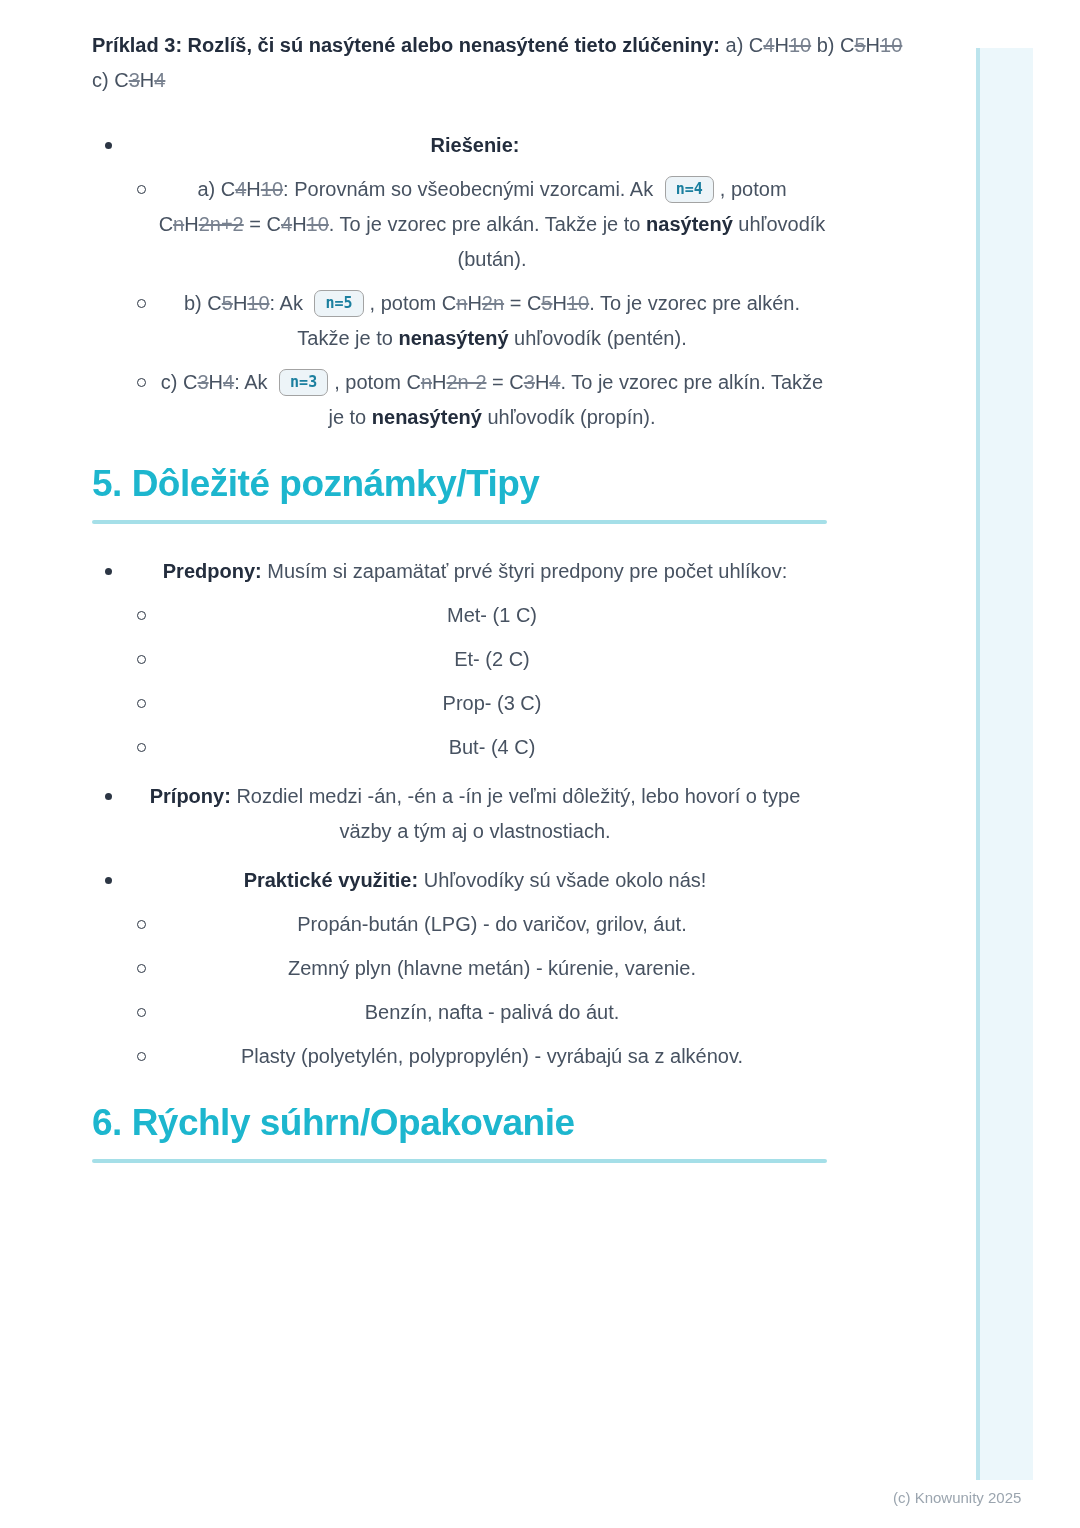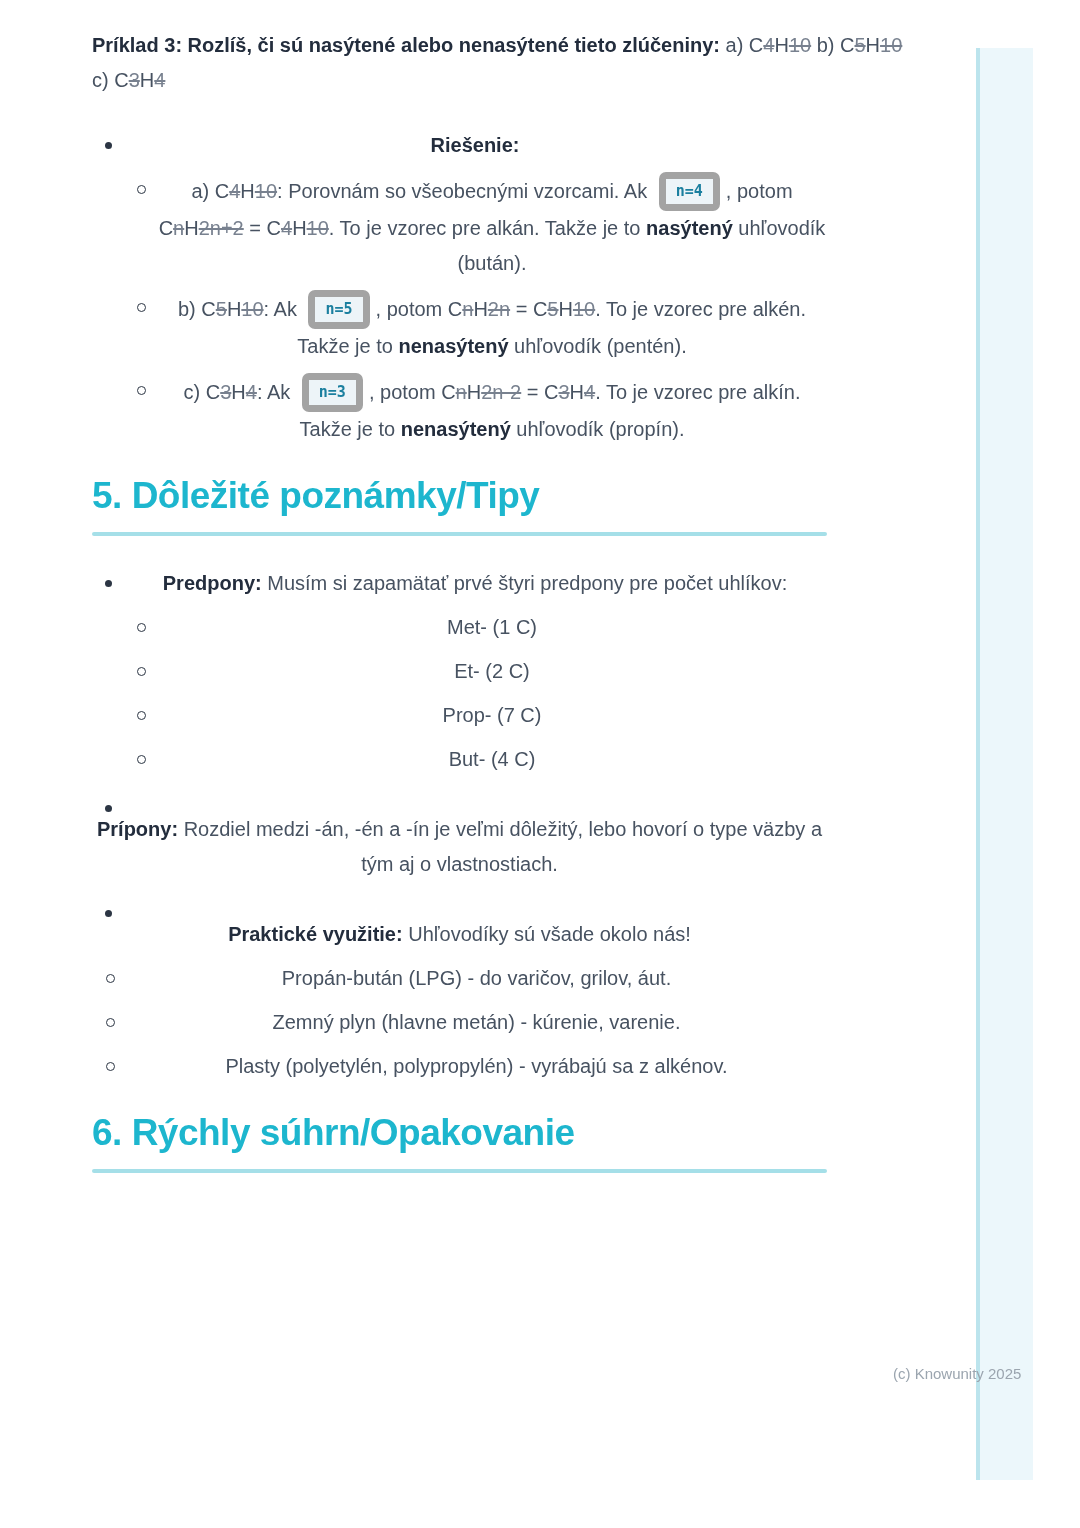--- a/index.html
+++ b/index.html
@@ -23,26 +23,26 @@
   .intro{margin:0;width:830px;}
   .b{font-weight:700;color:var(--bold-text,#232d3d);}
   .i{font-style:italic;}
   .strike{color:var(--strike-text,#78818f);text-decoration:line-through;}
   .badge{
     display:inline-block;
     font-family:"DejaVu Sans Mono",monospace;
     font-weight:700;font-size:15px;line-height:21px;
     color:var(--badge-text,#1b7f9f);
     background:var(--badge-bg,#edf4f8);
-    border:7px solid #a3a3a3;border-radius:7px;
+    border:1px solid #a3a3a3;border-radius:7px;
     padding:2px 10px;margin:0 6px;vertical-align:2px;
   }
   
   .l1{display:flex;margin-top:30px;}
-  .l1.tight{margin-top:14px;flex-direction:column;}
+  .l1.tight{margin-top:14px;}
   .l1-body{flex:1;min-width:0;text-align:center;}
   .dot{
     flex:none;width:7px;height:7px;border-radius:50%;
     background:#2c3644;margin:14px 11px 0 13px;
   }
   .circ{
     flex:none;width:7px;height:7px;border-radius:50%;
     border:1.5px solid #2c3644;background:transparent;
     margin:13px 11px 0 14px;
   }
@@ -63,21 +63,21 @@
     background:var(--callout-bg,#e9f3f8);
     border-left:6px solid var(--callout-border,#1a8fa8);
     border-radius:6px;
     padding:17px 30px 17px 33px;
   }
   .callout p{
     margin:0;line-height:36px;text-align:justify;
     color:var(--callout-text,#2e3c55);
   }
   .footer{
-    position:absolute;left:893px;top:1364px;z-index:2;
+    position:absolute;left:893px;top:1488px;z-index:2;
     font-size:15px;line-height:20px;color:var(--footer-text,#9ba5af);
     white-space:nowrap;
   }
 </style>
 </head>
 <body>
 
 <div class="side-strip"></div>
 
 <div class="content">
@@ -114,21 +114,21 @@
       <div class="l2">
         <span class="circ"></span>
         <p class="m0 item-text">Met- (1 C)</p>
       </div>
       <div class="l2">
         <span class="circ"></span>
         <p class="m0 item-text">Et- (2 C)</p>
       </div>
       <div class="l2">
         <span class="circ"></span>
-        <p class="m0 item-text">Prop- (7 C)</p>
+        <p class="m0 item-text">Prop- (3 C)</p>
       </div>
       <div class="l2">
         <span class="circ"></span>
         <p class="m0 item-text">But- (4 C)</p>
       </div>
     </div>
   </div>
 
   <div class="l1 tight">
     <span class="dot"></span>
@@ -144,20 +144,24 @@
       <div class="l2">
         <span class="circ"></span>
         <p class="m0 item-text">Propán-bután (LPG) - do varičov, grilov, áut.</p>
       </div>
       <div class="l2">
         <span class="circ"></span>
         <p class="m0 item-text">Zemný plyn (hlavne metán) - kúrenie, varenie.</p>
       </div>
       <div class="l2">
         <span class="circ"></span>
+        <p class="m0 item-text">Benzín, nafta - palivá do áut.</p>
+      </div>
+      <div class="l2">
+        <span class="circ"></span>
         <p class="m0 item-text">Plasty (polyetylén, polypropylén) - vyrábajú sa z alkénov.</p>
       </div>
     </div>
   </div>
 
 
   <h2>6. Rýchly súhrn/Opakovanie</h2>
   <div class="rule"></div>
 
 </div>

